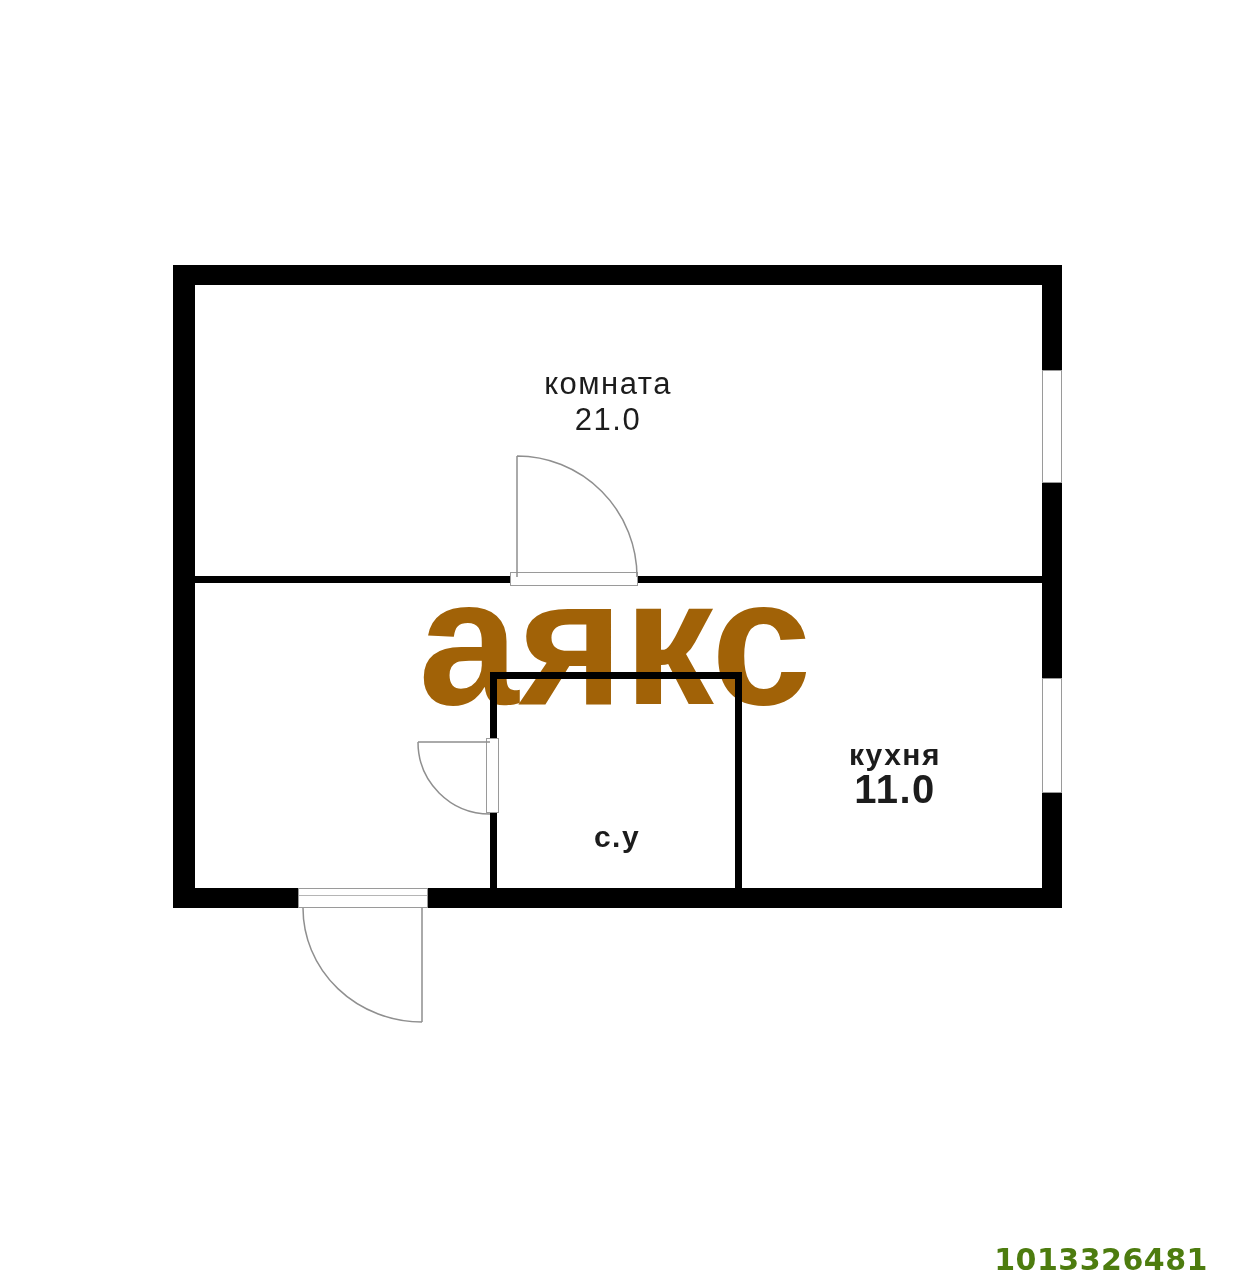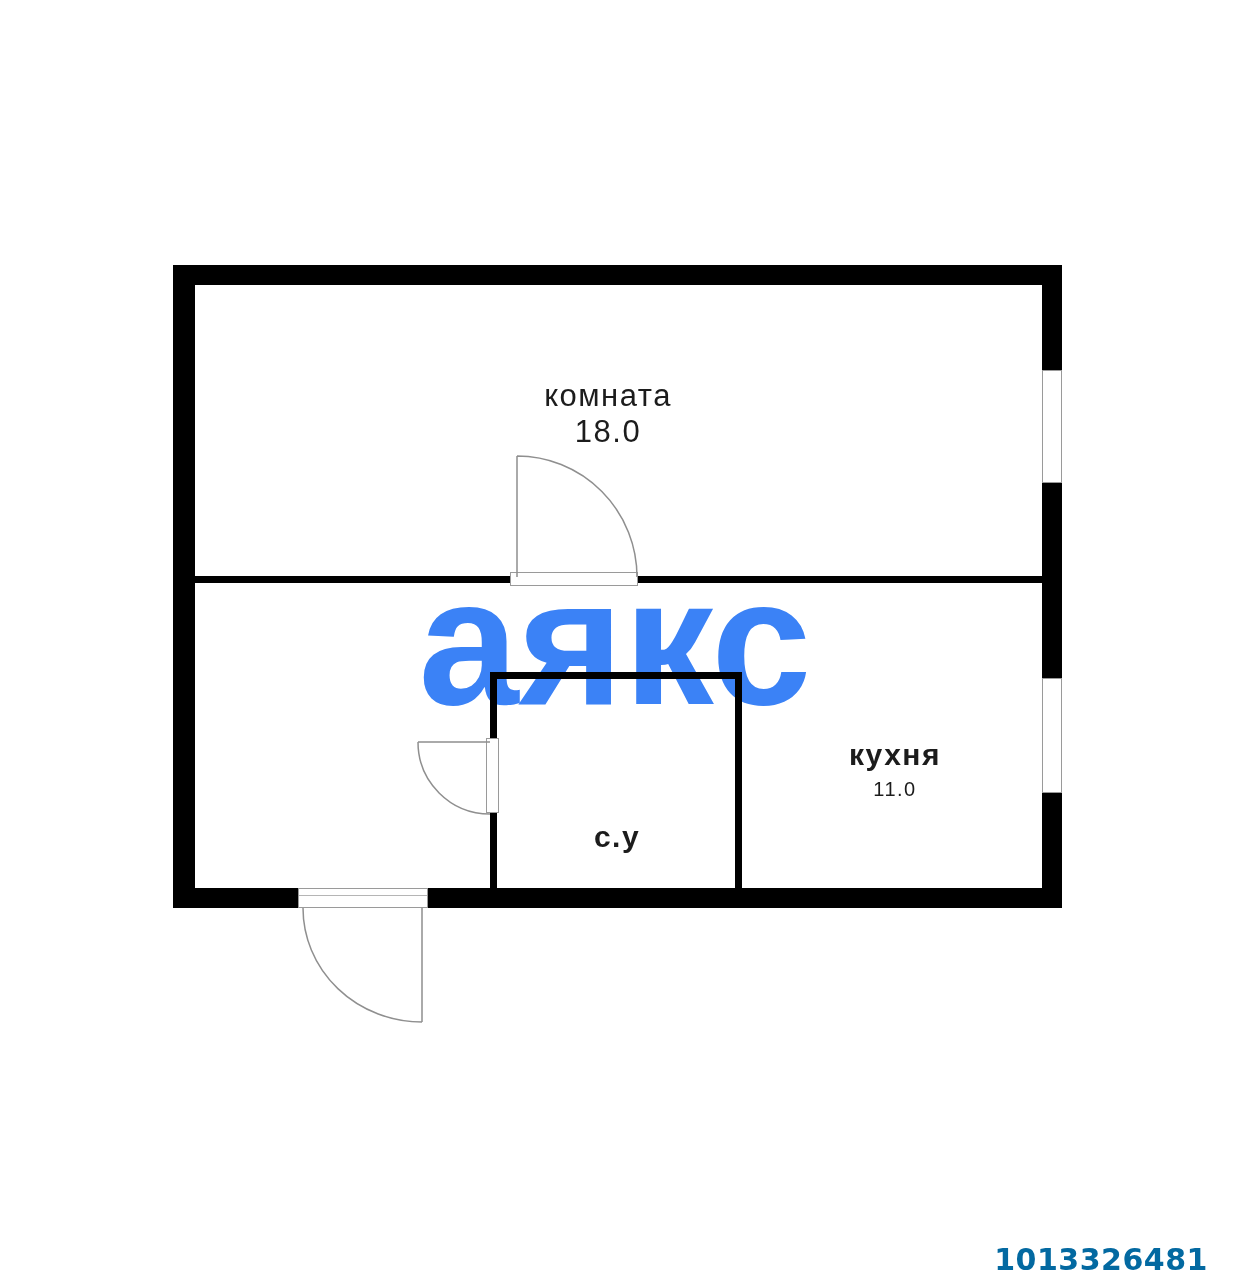--- a/index.html
+++ b/index.html
@@ -37,56 +37,56 @@
     border-top: 1px solid #b5b5b5;
   }
   .watermark {
     position: absolute;
     left: 615px;
     top: 642px;
     transform: translate(-50%, -50%);
     font-size: 180px;
     font-weight: bold;
     letter-spacing: 0px;
-    color: #3b82f6;
+    color: #a16207;
     line-height: 1;
     z-index: 1;
     white-space: nowrap;
     user-select: none;
   }
   .room-label {
     position: absolute;
     transform: translateX(-50%);
     text-align: center;
     color: #1c1c1c;
     z-index: 4;
     white-space: nowrap;
   }
   .room-label .name,
   .room-label .area {
     font-size: 31px;
     letter-spacing: 1.5px;
     line-height: 36px;
   }
   .room-label.small .name { font-size: 30px; line-height: 34px; font-weight: bold; }
-  .room-label.small .area { font-size: 20px; line-height: 34px; }
+  .room-label.small .area { font-size: 40px; line-height: 34px; font-weight: bold; }
   .doors-svg {
     position: absolute;
     left: 0; top: 0;
     z-index: 3;
   }
   .listing-id {
     position: absolute;
     right: 26px;
     top: 1242px;
     font-family: "DejaVu Sans", sans-serif;
     font-weight: bold;
     font-size: 30px;
     letter-spacing: 0.5px;
-    color: #0369a1;
+    color: #4d7c0f;
     z-index: 5;
     white-space: nowrap;
   }
 </style>
 </head>
 <body>
 
 <div class="canvas">
 
   <div class="watermark">аякс</div>
@@ -117,23 +117,23 @@
   <div class="wall" style="left:735px; top:672px; width:7px; height:216px;"></div>
 
   <svg class="doors-svg" width="1234" height="1280" viewBox="0 0 1234 1280">
     <g fill="none" stroke="#8f8f8f" stroke-width="1.5">
       <path d="M 517 577 L 517 456 M 517 456 A 120 121 0 0 1 637 577"></path>
       <path d="M 490 742 L 418 742 M 418 742 A 72 72 0 0 0 490 814"></path>
       <path d="M 422 908 L 422 1022 M 303 908 A 119 114 0 0 0 422 1022"></path>
     </g>
   </svg>
 
-  <div class="room-label" style="left:608px; top:378px;">
+  <div class="room-label" style="left:608px; top:366px;">
     <div class="name">комната</div>
-    <div class="area">18.0</div>
+    <div class="area">21.0</div>
   </div>
 
   <div class="room-label small" style="left:895px; top:738px;">
     <div class="name">кухня</div>
     <div class="area">11.0</div>
   </div>
 
   <div class="room-label small" style="left:617px; top:820px;">
     <div class="name">с.у</div>
   </div>

